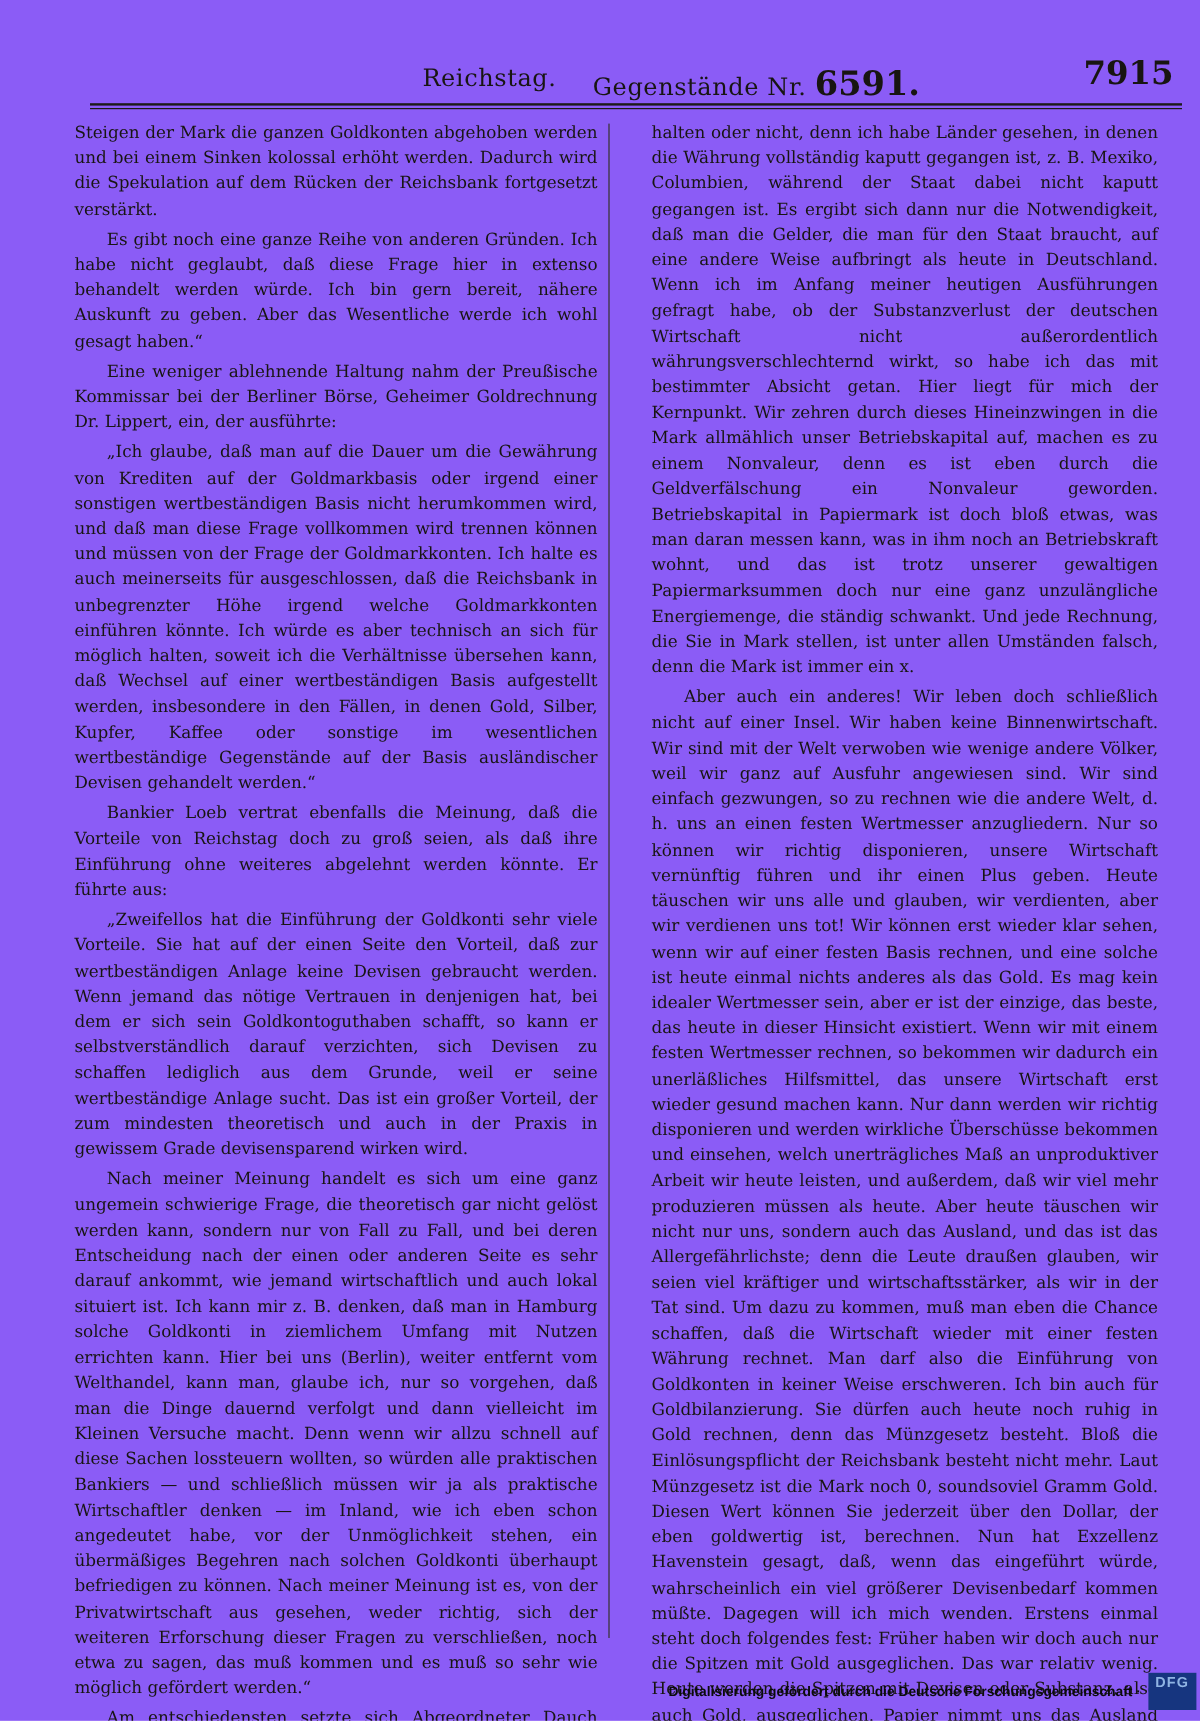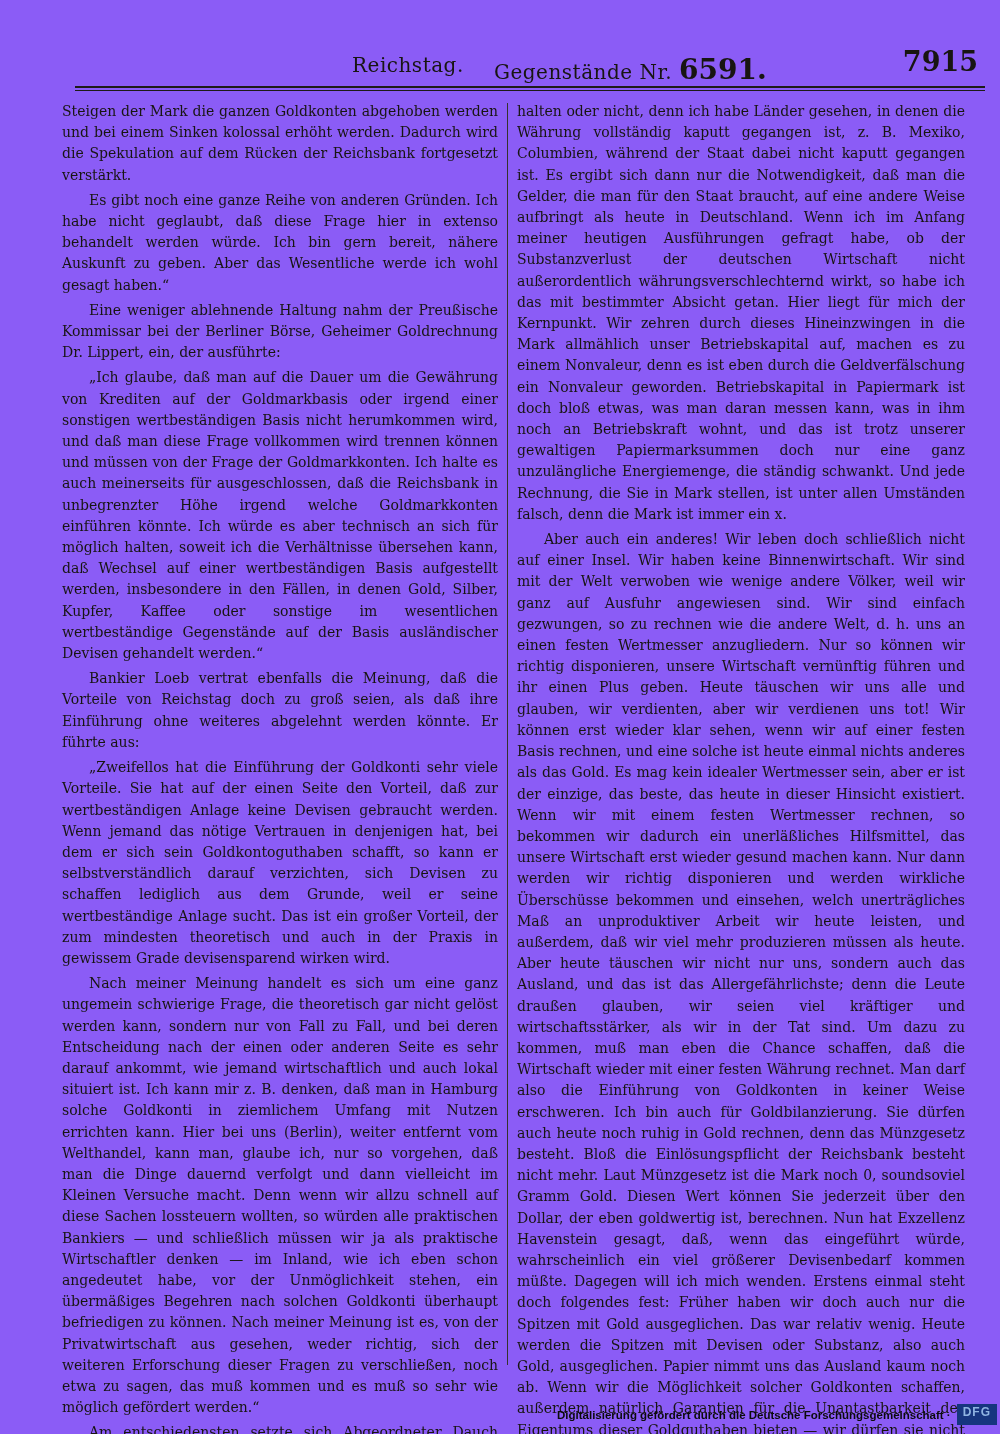--- a/index.html
+++ b/index.html
@@ -43,21 +43,21 @@
     position: absolute; top: 101px; left: 62px;
     width: 903px; height: 1278px;
     display: flex;
   }
   .col { text-align: justify; }
   .col-left { width: 436px; }
   .col-divider {
     width: 1px; background: #35322e;
     margin: 2px 9px 14px 9px;
   }
-  .col-right { flex: 1; }
+  .col-right { flex: 1; margin-left: 26px; }
   .col p {
     margin: 0;
     font-size: 14px;
     line-height: 21.2px;
     text-align: justify;
     hyphens: none;
   }
   .col p + p { margin-top: 4px; }
   .col p.ind { text-indent: 27px; }
   
@@ -65,21 +65,21 @@
     position: absolute; right: 3px; bottom: 9px;
     display: flex; align-items: center; gap: 6px;
     font-family: "Liberation Sans", sans-serif;
     font-size: 11.5px; font-weight: bold; color: #0b0b0b; margin-top: 28px;
   }
   .dfg-badge {
     display: inline-block;
     background: #16357f;
     color: #8fb4e3;
     font-size: 12px; font-weight: bold;
-    padding: 1px 6px 6px 6px;
+    padding: 1px 6px 16px 6px;
     letter-spacing: 1px;
   }
 </style>
 </head>
 <body>
 
 <div class="page">
 
   <div class="h-journal">Reichstag.</div>
   <div class="h-doc">

